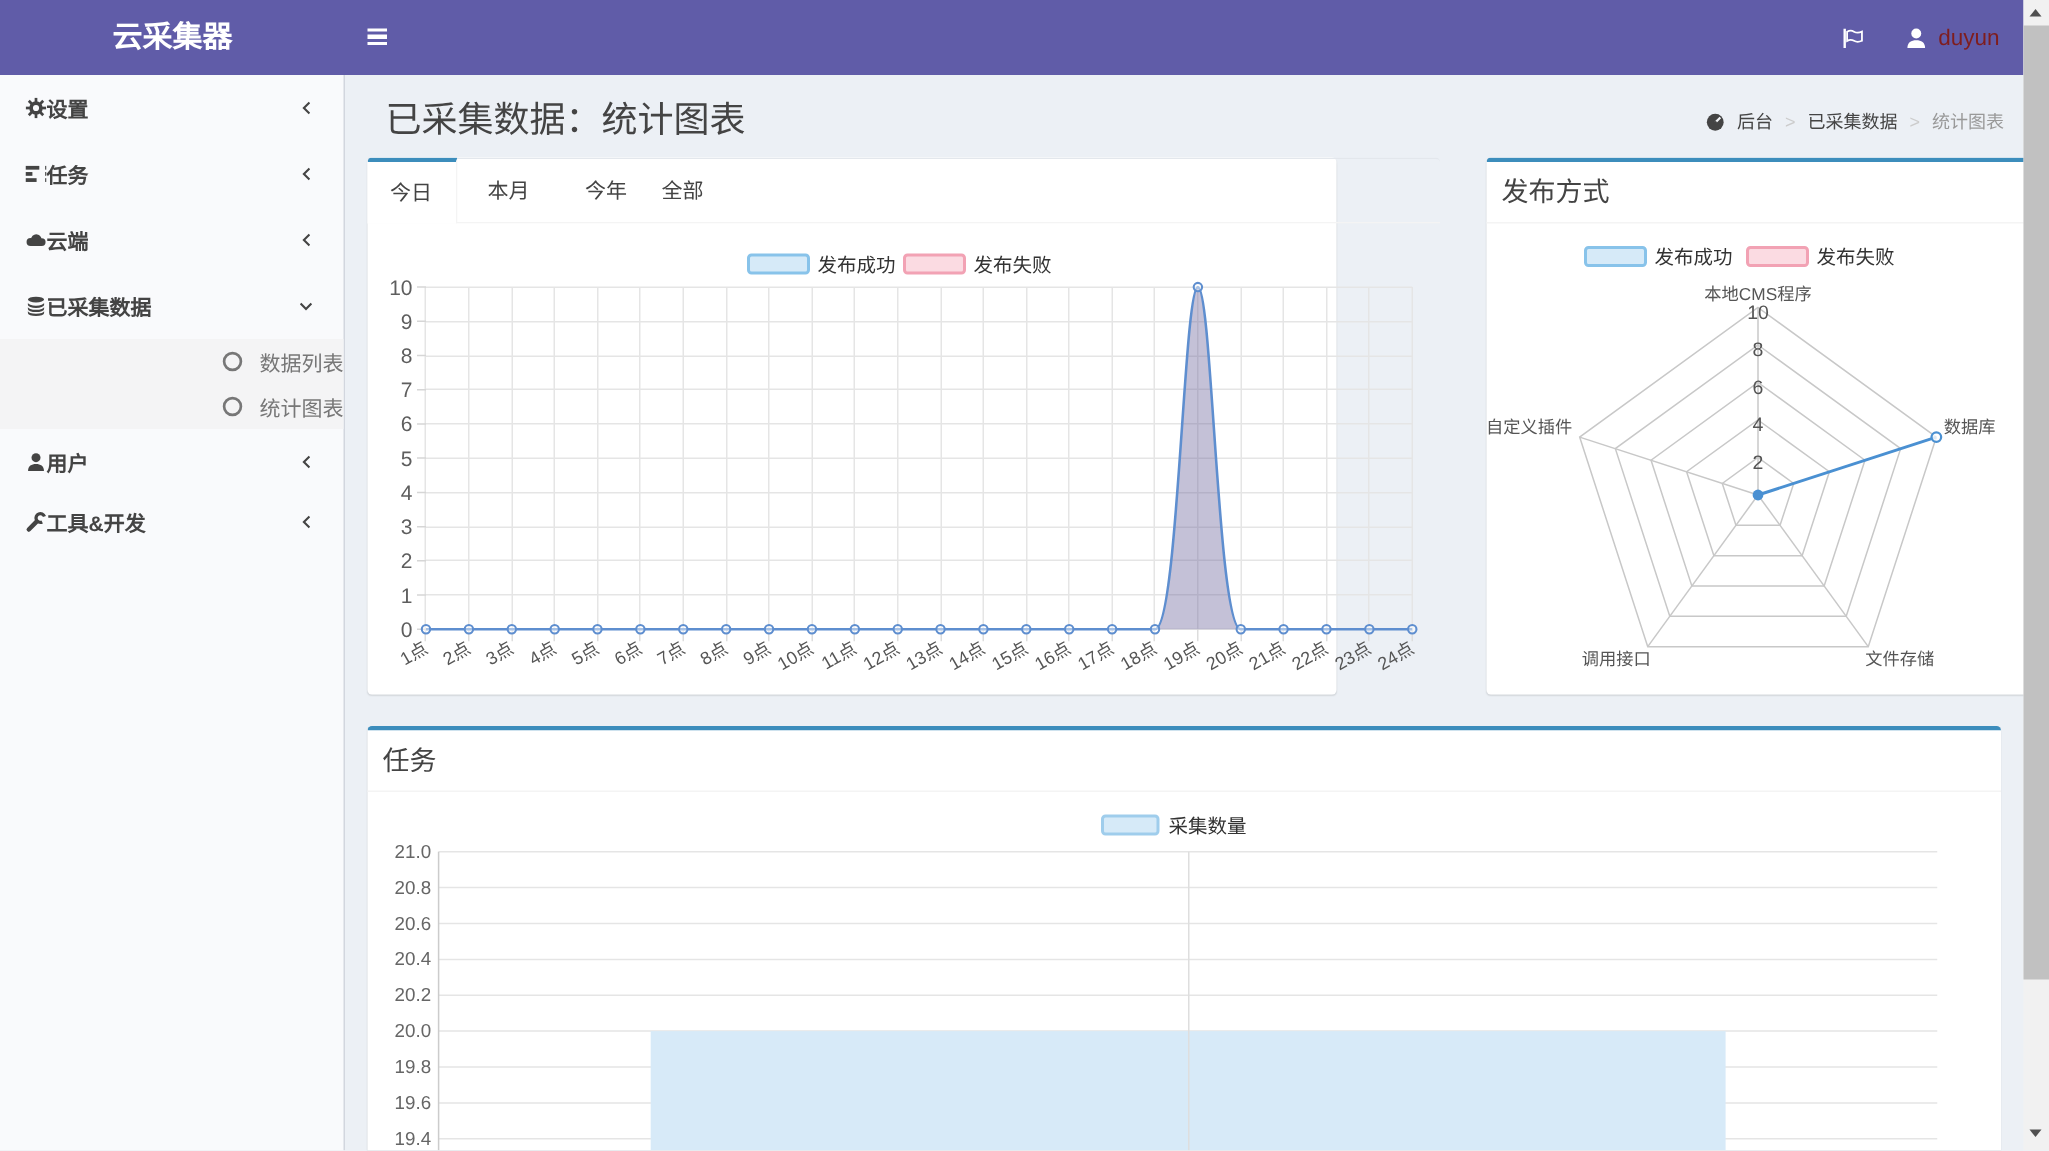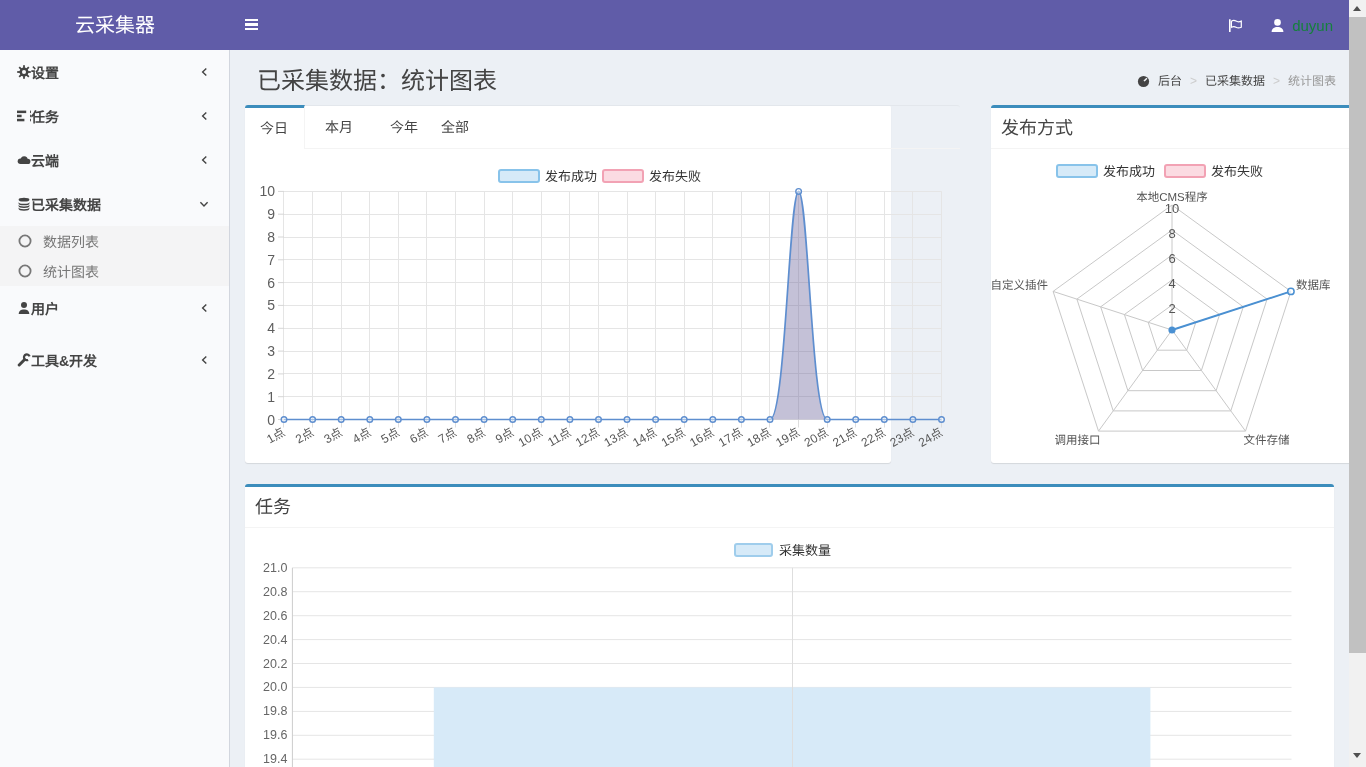--- a/index.html
+++ b/index.html
@@ -1,34 +1,34 @@
 <!DOCTYPE html>
 <html lang="zh-CN"><head><meta charset="utf-8">
 <title>统计图表</title>
 <style>
 * { margin:0; padding:0; box-sizing:border-box; }
 html,body { width:1366px; height:767px; overflow:hidden; }
 body { font-family:"Liberation Sans",sans-serif; background:#ecf0f5; position:relative; }
 #navbar { position:absolute; left:0; top:0; width:1349px; height:50px; background:#605ca8; }
 #logo { position:absolute; left:0; top:0; width:230px; height:50px; line-height:50px; text-align:center;
-  color:#fff; font-size:20px; font-weight:400; }
+  color:#fff; font-size:20px; font-weight:700; }
 #burger { position:absolute; left:245px; top:19px; }
 #burger div { width:13px; height:2.2px; background:#fff; margin-bottom:2.3px; }
 #navright { position:absolute; top:0; right:33px; height:50px; display:flex; align-items:center; }
 #navright .flag { margin-right:26px; display:flex; }
-#navright .usr { display:flex; align-items:center; color:#15803d; font-size:15px; }
+#navright .usr { display:flex; align-items:center; color:#7f1d1d; font-size:15px; }
 #navright .usr svg { margin-right:7px; }
 #sidebar { position:absolute; left:0; top:50px; width:230px; height:717px; background:#f9fafc;
   border-right:1px solid #d2d6de; }
 .mi { position:absolute; left:0; width:229px; height:44px; display:flex; align-items:center; }
 .mic { width:14px; margin-left:17px; display:flex; justify-content:center; }
 .mit { margin-left:0; font-size:14px; font-weight:600; color:#444; }
 .mch { position:absolute; right:19px; top:15px; }
 #submenu { position:absolute; top:176px; left:0; width:229px; height:60px; background:#f4f4f5; }
-.smi { height:30px; display:flex; align-items:center; font-size:14px; color:#777; }
+.smi { height:30px; display:flex; align-items:center; font-size:14px; color:#777;justify-content:flex-end; }
 .smi .mic { margin-left:18px; }
 .smi span:last-child { margin-left:11px; }
 #h1 { position:absolute; left:245px; top:64px; font-size:24px; font-weight:400; color:#444; line-height:34px;margin-left:12px; }
 #crumb { position:absolute; right:30px; top:71px; font-size:12px; color:#444; display:flex; align-items:flex-end; }
 #crumb svg { margin-right:8px; }
 #crumb .sep { color:#ccc; margin:0 8px; }
 #crumb .act { color:#999; }
 .card { position:absolute; background:#fff; border-radius:3px; box-shadow:0 1px 1px rgba(0,0,0,0.1); }
 #card1 { left:245px; top:105px; width:646px; height:358px; }
 #tabbar { position:absolute; left:0; top:0; width:715px; height:44px; border-bottom:1px solid #f4f4f4; border-top:1px solid #e3e7ec; border-top-right-radius:3px; }
@@ -169,21 +169,21 @@
             <circle cx="7" cy="4.1" r="3"></circle>
             <path d="M1.7 13 C1.7 9.7 4 8.4 7 8.4 S12.3 9.7 12.3 13 Z"></path>
           </g>
         </svg>
       </span>
       <span class="mit">用户</span>
       <span class="mch"><svg width="12" height="14" viewBox="0 0 12 14">
           <path d="M8.3 3.4 L4.6 7 L8.3 10.6" fill="none" stroke="#444" stroke-width="1.4"></path>
         </svg></span>
     </div>
-<div class="mi" style="top:288px">
+<div class="mi" style="top:276px">
       <span class="mic">
         <svg width="14" height="14" viewBox="0 0 14 14">
           <g stroke="#444" fill="none">
             <line x1="2.2" y1="12" x2="7.4" y2="6.8" stroke-width="3" stroke-linecap="round"></line>
             <path d="M12.63 3.31 A2.9 2.9 0 1 0 11.13 6.93" stroke-width="2.2"></path>
           </g>
         </svg>
       </span>
       <span class="mit">工具&amp;开发</span>
       <span class="mch"><svg width="12" height="14" viewBox="0 0 12 14">

